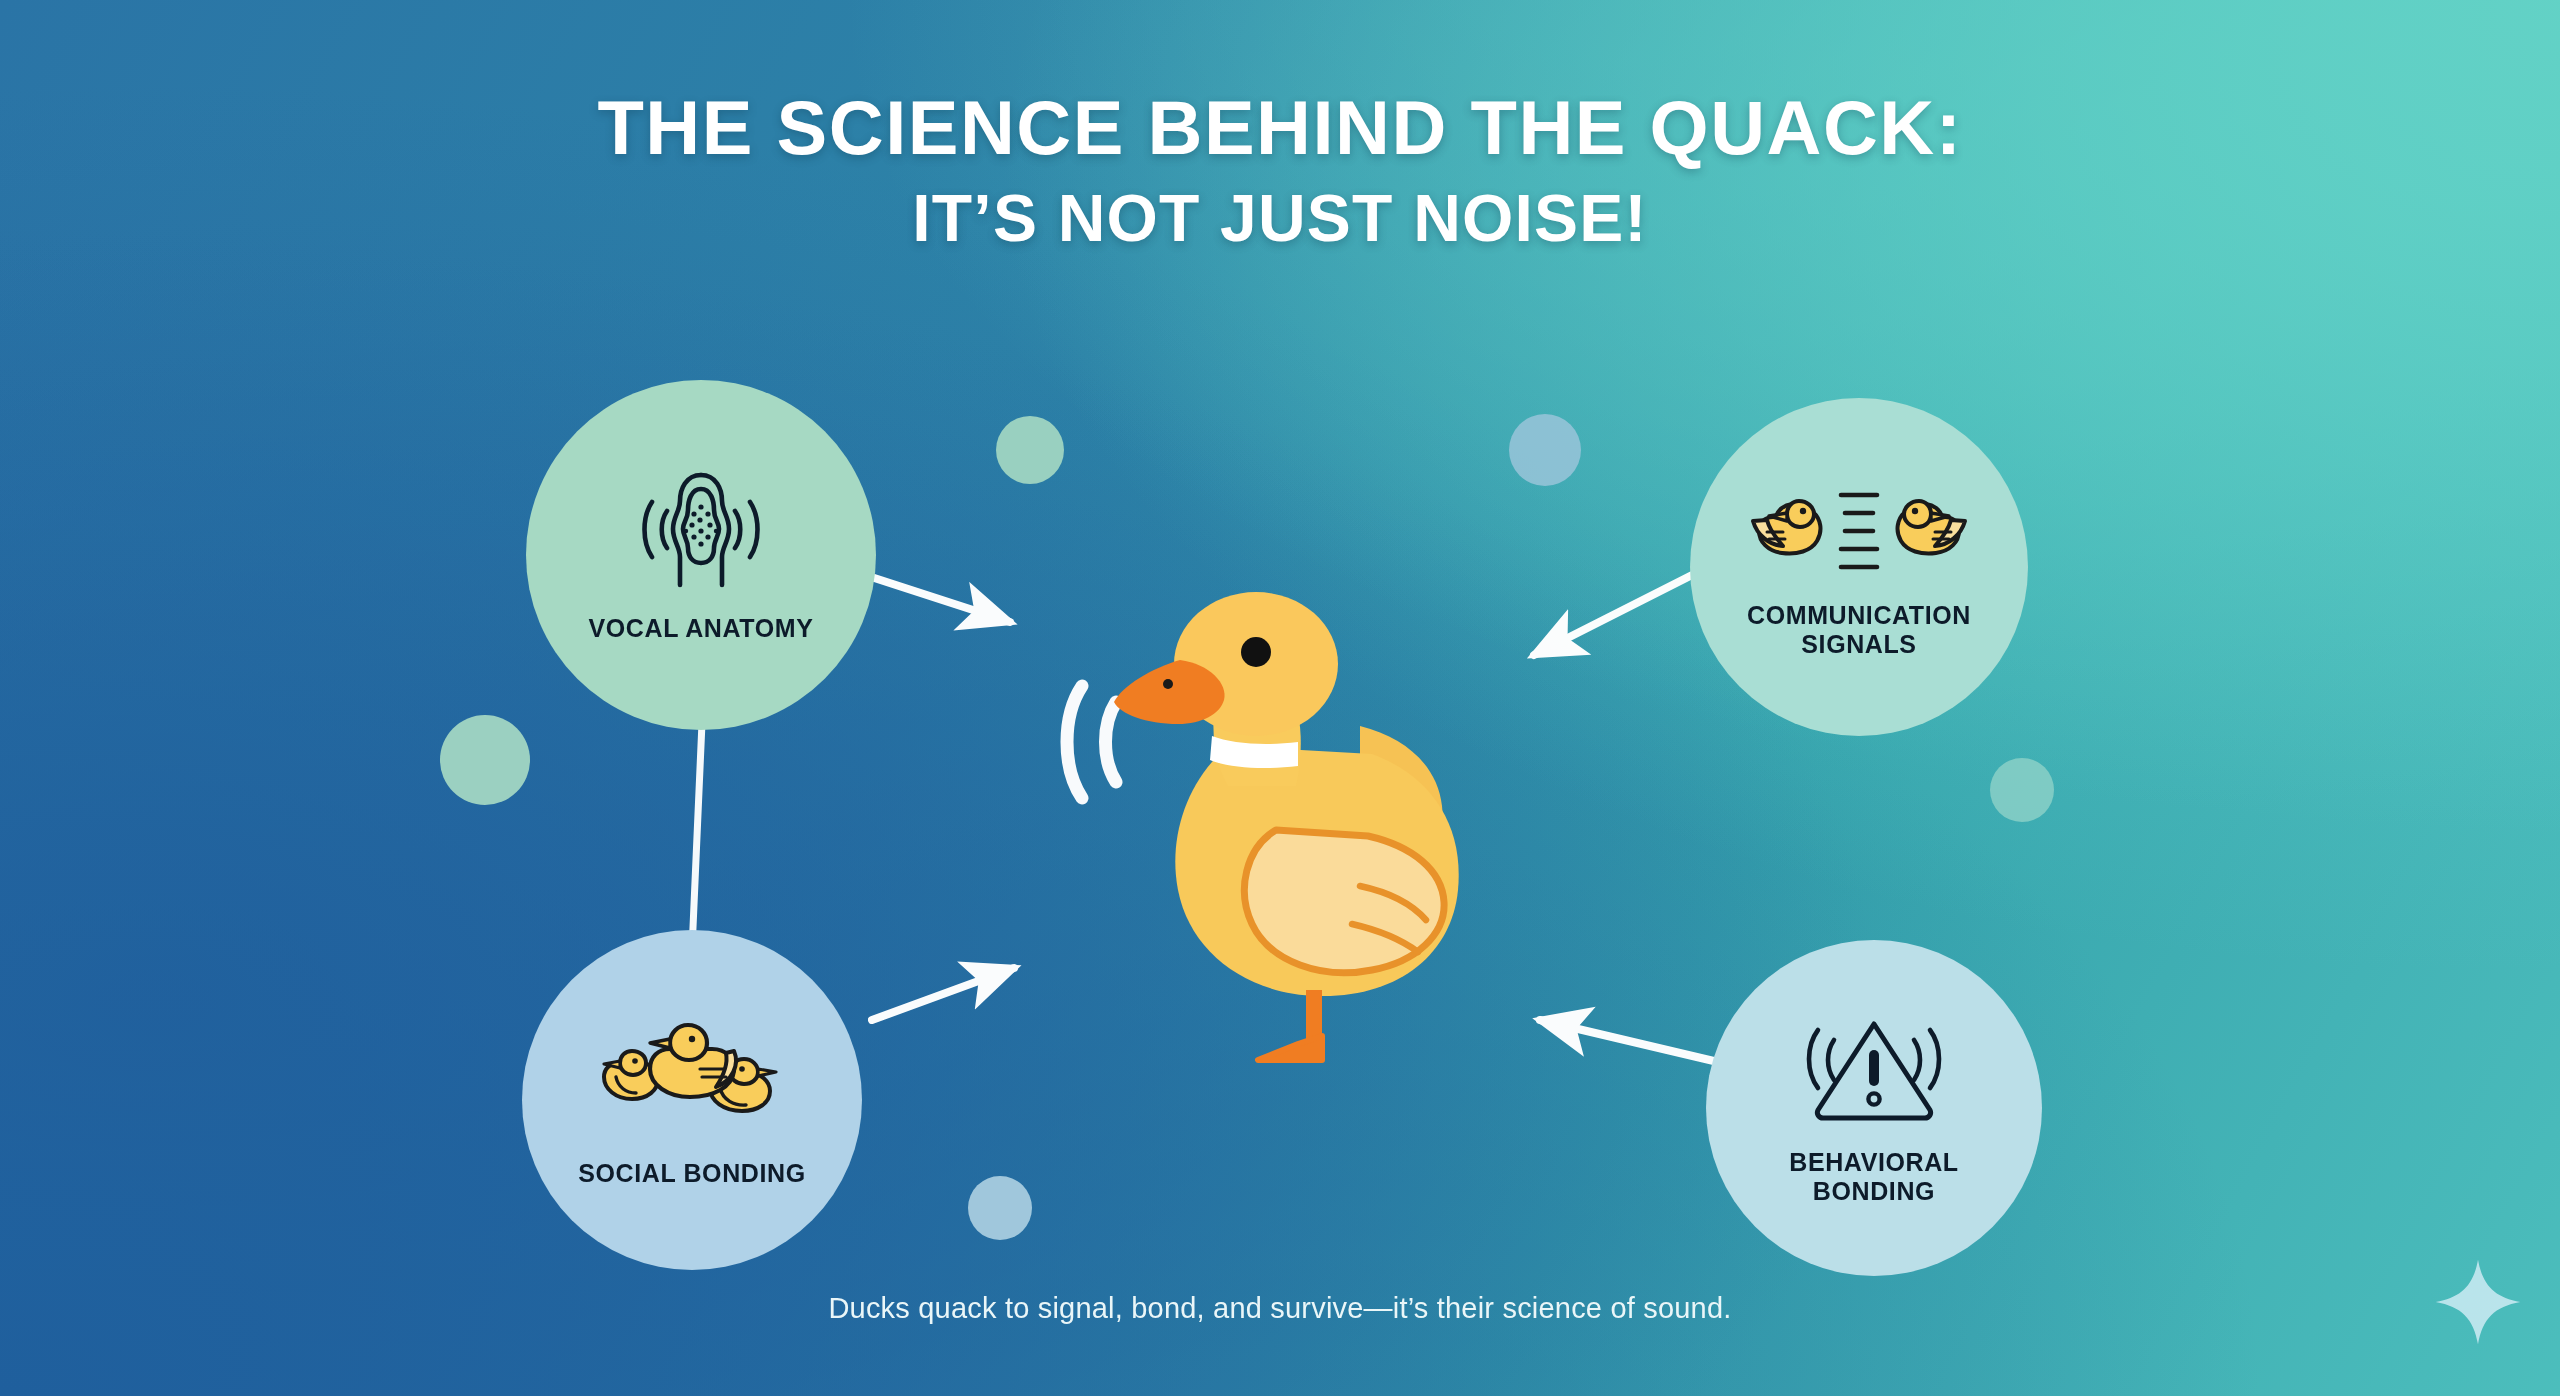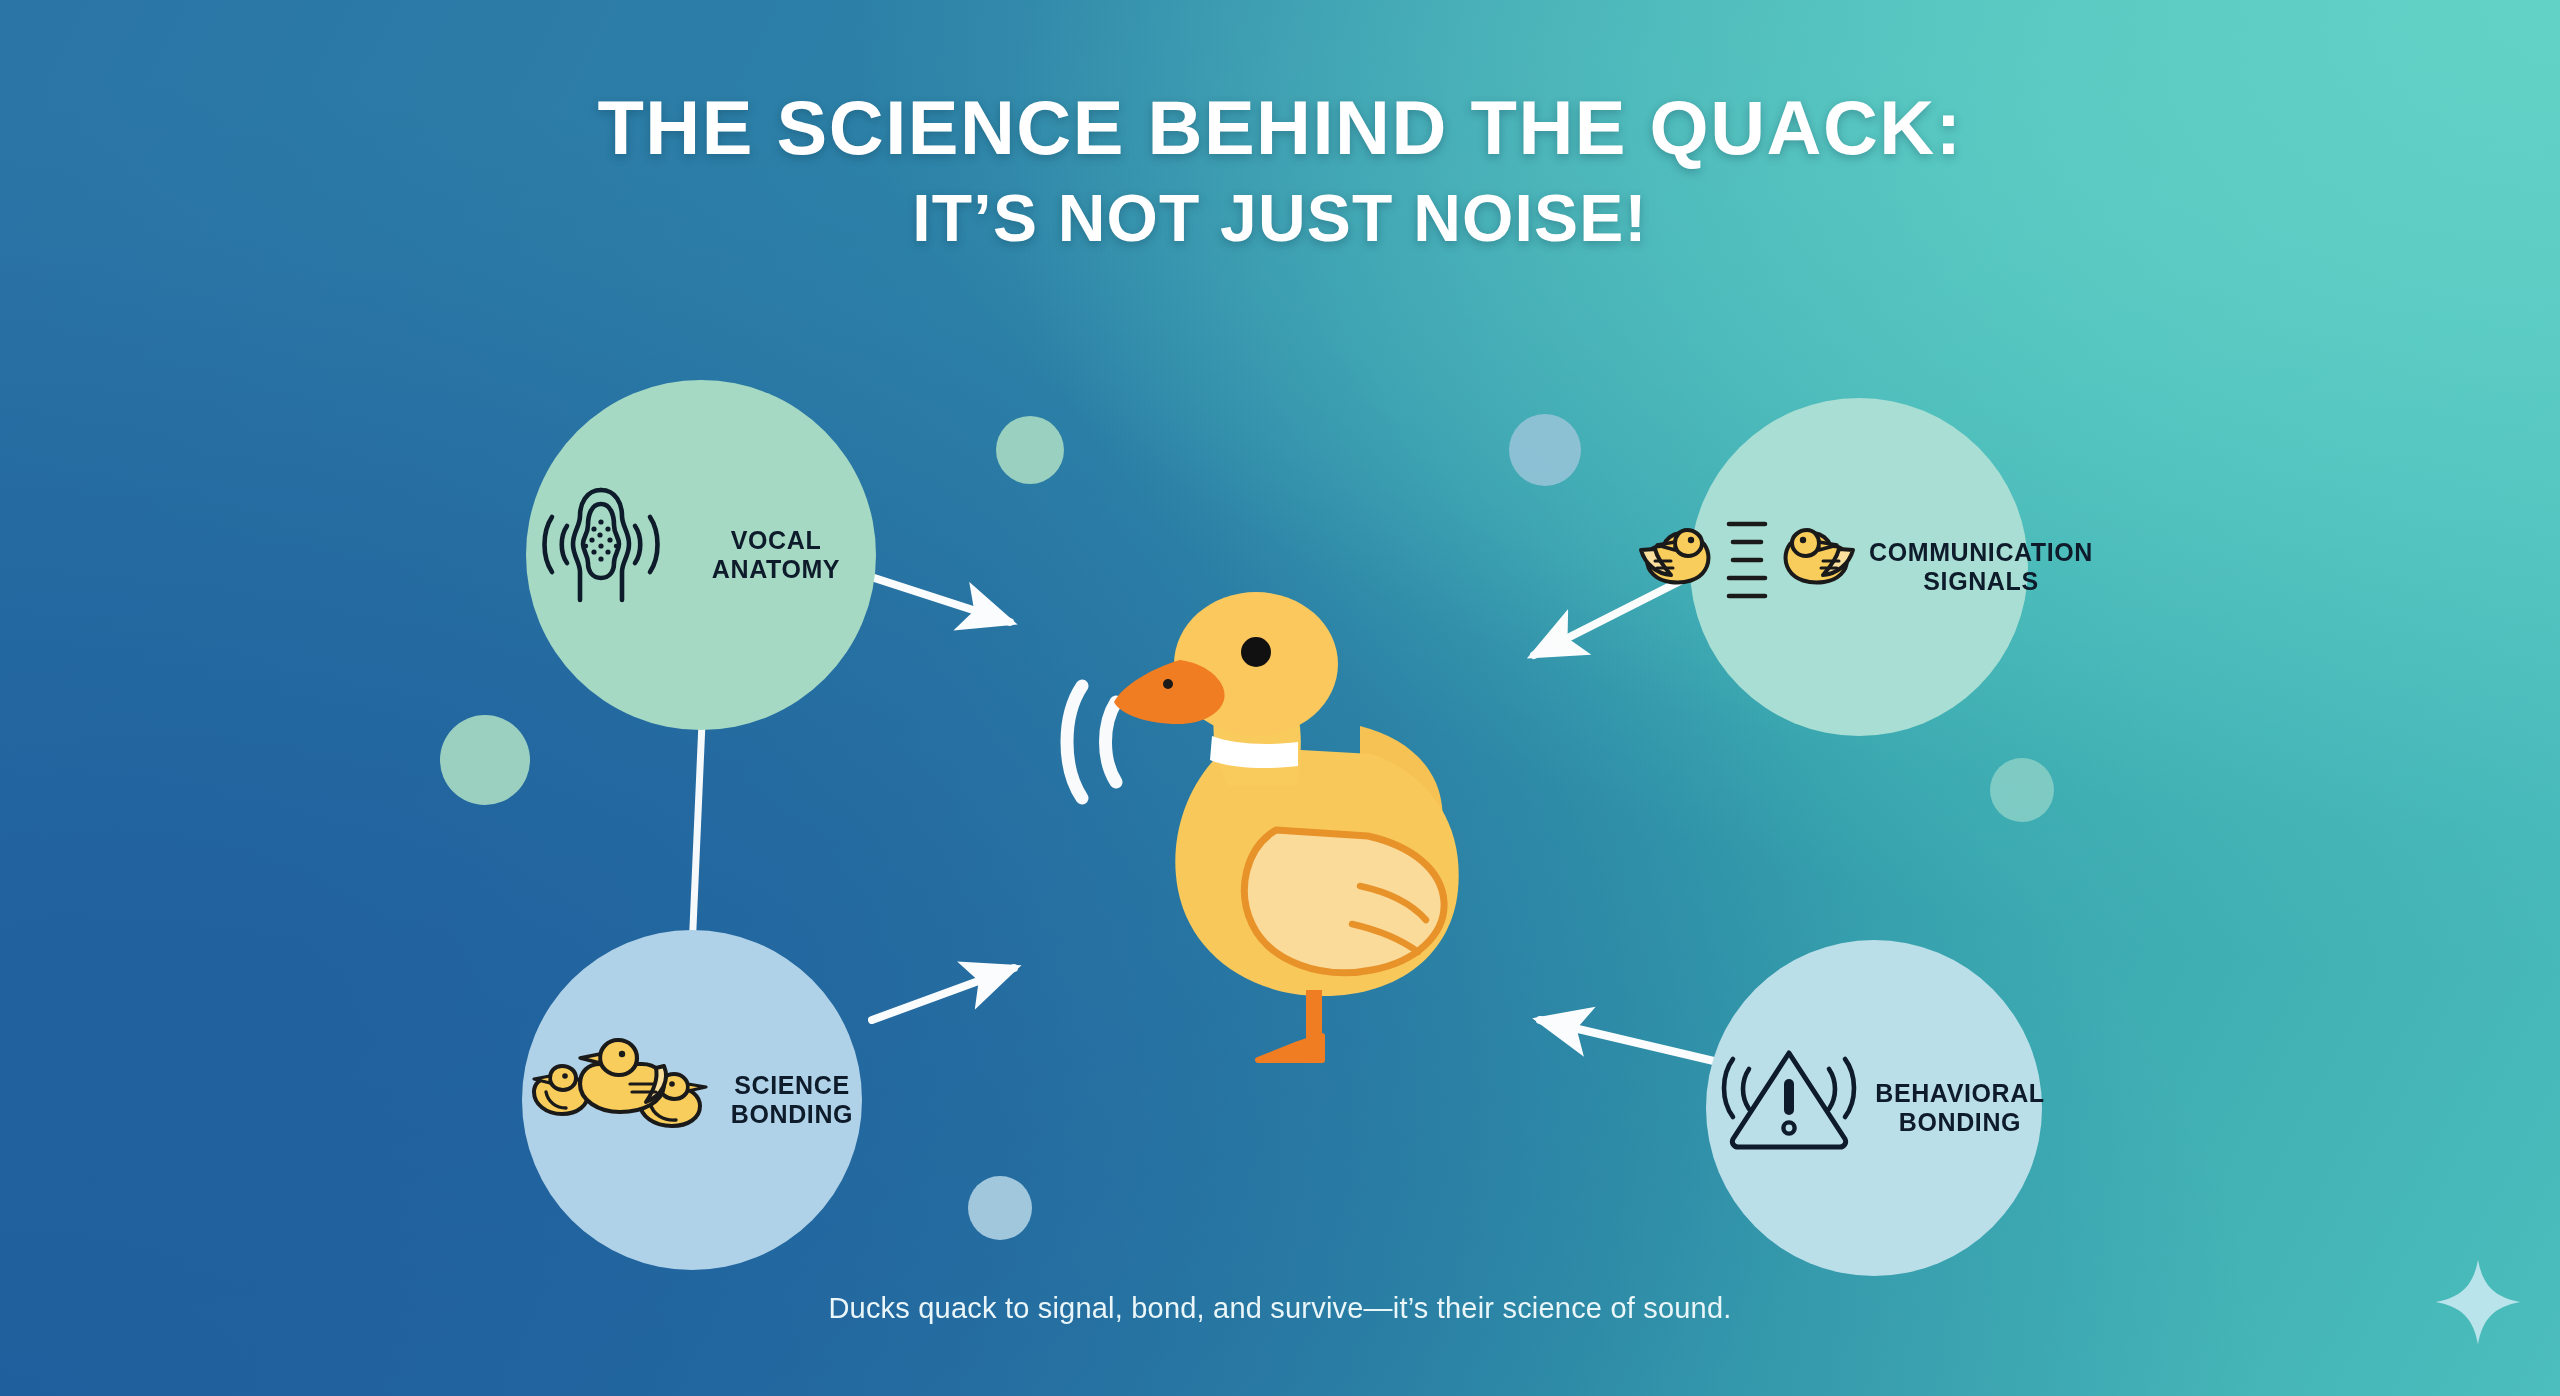--- a/index.html
+++ b/index.html
@@ -59,21 +59,21 @@
     line-height: 1.08;
     margin-top: 16px;
     text-shadow: 0 3px 10px rgba(10,50,70,0.30);
   }
 
   
   .node {
     position: absolute;
     border-radius: 50%;
     display: flex;
-    flex-direction: row;
+    flex-direction: column;
     align-items: center;
     justify-content: center;
     box-sizing: border-box;
   }
   .node .node-icon {
     display: block;
     line-height: 0;
   }
   .node .node-label {
     color: #0d1b2a;
@@ -257,21 +257,21 @@
           <path d="M78 38 C66 38 58 46 58 58 C58 74 76 86 98 86 C122 86 140 76 142 60
                    C144 48 134 38 120 38 Z" fill="#f9cd5b" stroke="#1a1a1a" stroke-width="4.2" stroke-linejoin="round"></path>
           <path d="M96 14 C86 14 78 22 78 32 C78 42 87 49 97 49 C107 49 115 42 115 32 C115 22 107 14 96 14 Z" fill="#f9cd5b" stroke="#1a1a1a" stroke-width="4.2"></path>
           <path d="M78 28 L58 32 L78 37 Z" fill="#f9cd5b" stroke="#1a1a1a" stroke-width="3.4" stroke-linejoin="round"></path>
           <path d="M142 40 C148 54 140 70 124 76 C132 64 136 52 134 42 Z" fill="#fadf9d" stroke="#1a1a1a" stroke-width="4" stroke-linejoin="round"></path>
           <path d="M108 58 L132 58 M110 66 L134 66" stroke="#1a1a1a" stroke-width="3.2" stroke-linecap="round" fill="none"></path>
           <circle cx="100" cy="28" r="3.2" fill="#1a1a1a"></circle>
         </g>
       </svg>
     </div>
-    <div class="node-label">SCIENCE BONDING</div>
+    <div class="node-label">SOCIAL BONDING</div>
   </div>
 
   <div class="node" style="left:1706px; top:940px; width:336px; height:336px; background:#bbdfe8;">
     <div class="node-icon" style="margin-bottom:18px;">
       <svg width="172" height="120" viewBox="0 0 172 120">
         <g fill="none" stroke="#0d1b2a" stroke-width="4.6" stroke-linecap="round">
 
           <path d="M30 20 C18 36 18 62 30 78"></path>
           <path d="M46 30 C38 42 38 58 46 70"></path>
 

